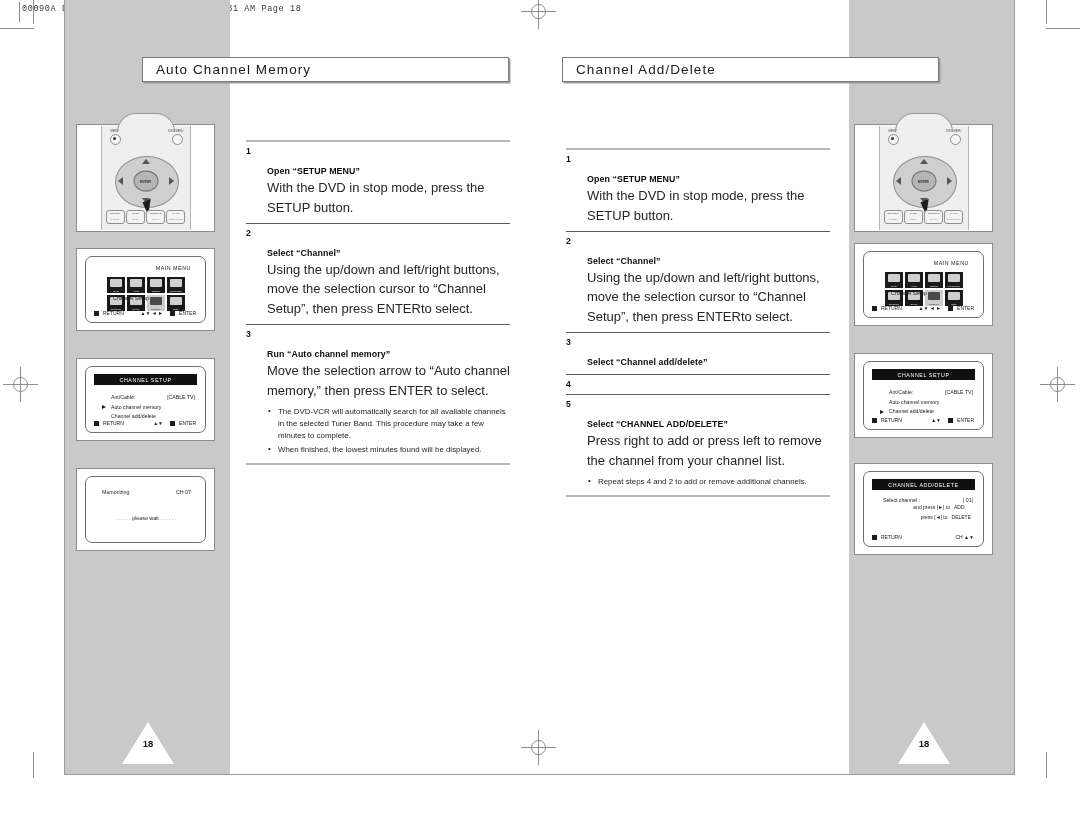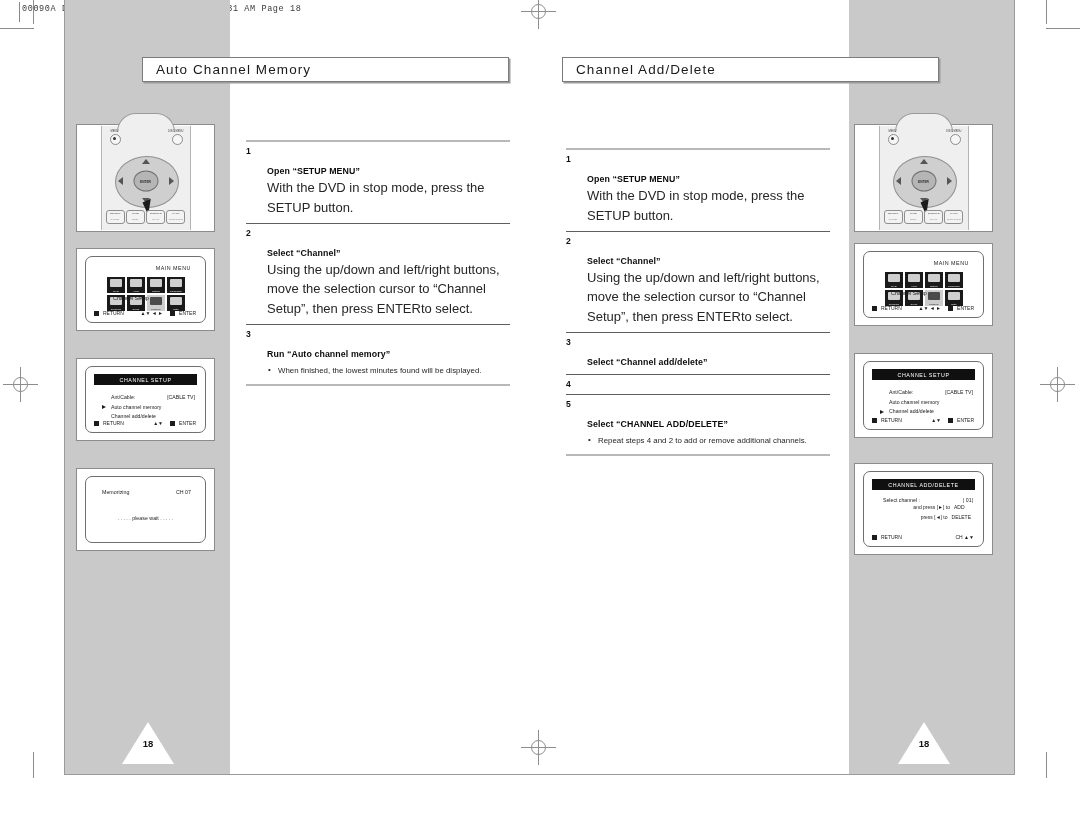--- a/index.html
+++ b/index.html
@@ -405,21 +405,23 @@
         <div class="step-head">Select “Channel”</div>
         <div class="step-desc">Using the up/down and left/right buttons, move the selection cursor to “Channel Setup”, then press ENTERto select.</div>
       </div>
     </div>
     <div class="rule-thin"></div>
 
     <div class="step">
       <div class="step-num">3</div>
       <div class="step-body">
         <div class="step-head">Run “Auto channel memory”</div>
+        <div class="step-desc">Move the selection arrow to “Auto channel memory,” then press ENTER to select.</div>
         <ul class="bullets">
+          <li>The DVD-VCR will automatically search for all available channels in the selected Tuner Band. This procedure may take a few minutes to complete.</li>
           <li>When finished, the lowest minutes found will be displayed.</li>
         </ul>
       </div>
     </div>
     <div class="rule-thick"></div>
   </div>
 
   <div class="fig" style="left:76px; top:124px; width:139px; height:108px;">
     <div class="fig-inner">
       <div class="remote">
@@ -590,20 +592,21 @@
 
     <div class="step">
       <div class="step-num">4</div>
     </div>
     <div class="rule-thin"></div>
 
     <div class="step">
       <div class="step-num">5</div>
       <div class="step-body">
         <div class="step-head">Select “CHANNEL ADD/DELETE”</div>
+        <div class="step-desc">Press right to add or press left to remove the channel from your channel list.</div>
         <ul class="bullets">
           <li>Repeat steps 4 and 2 to add or remove additional channels.</li>
         </ul>
       </div>
     </div>
     <div class="rule-thick"></div>
   </div>
 
   <div class="fig" style="left:854px; top:124px; width:139px; height:108px;">
     <div class="fig-inner">

